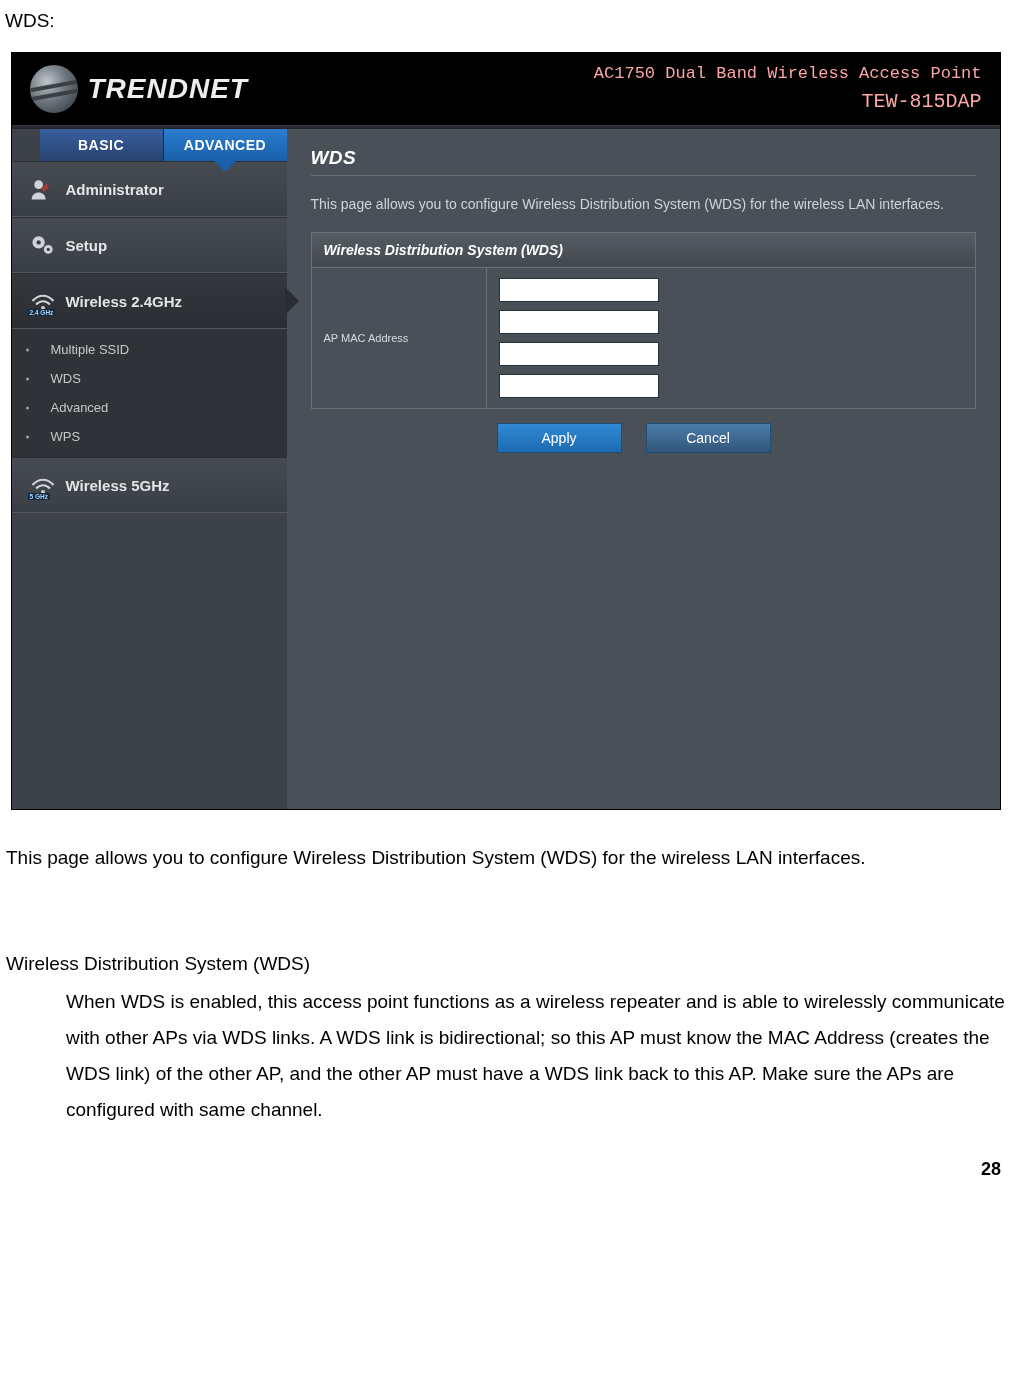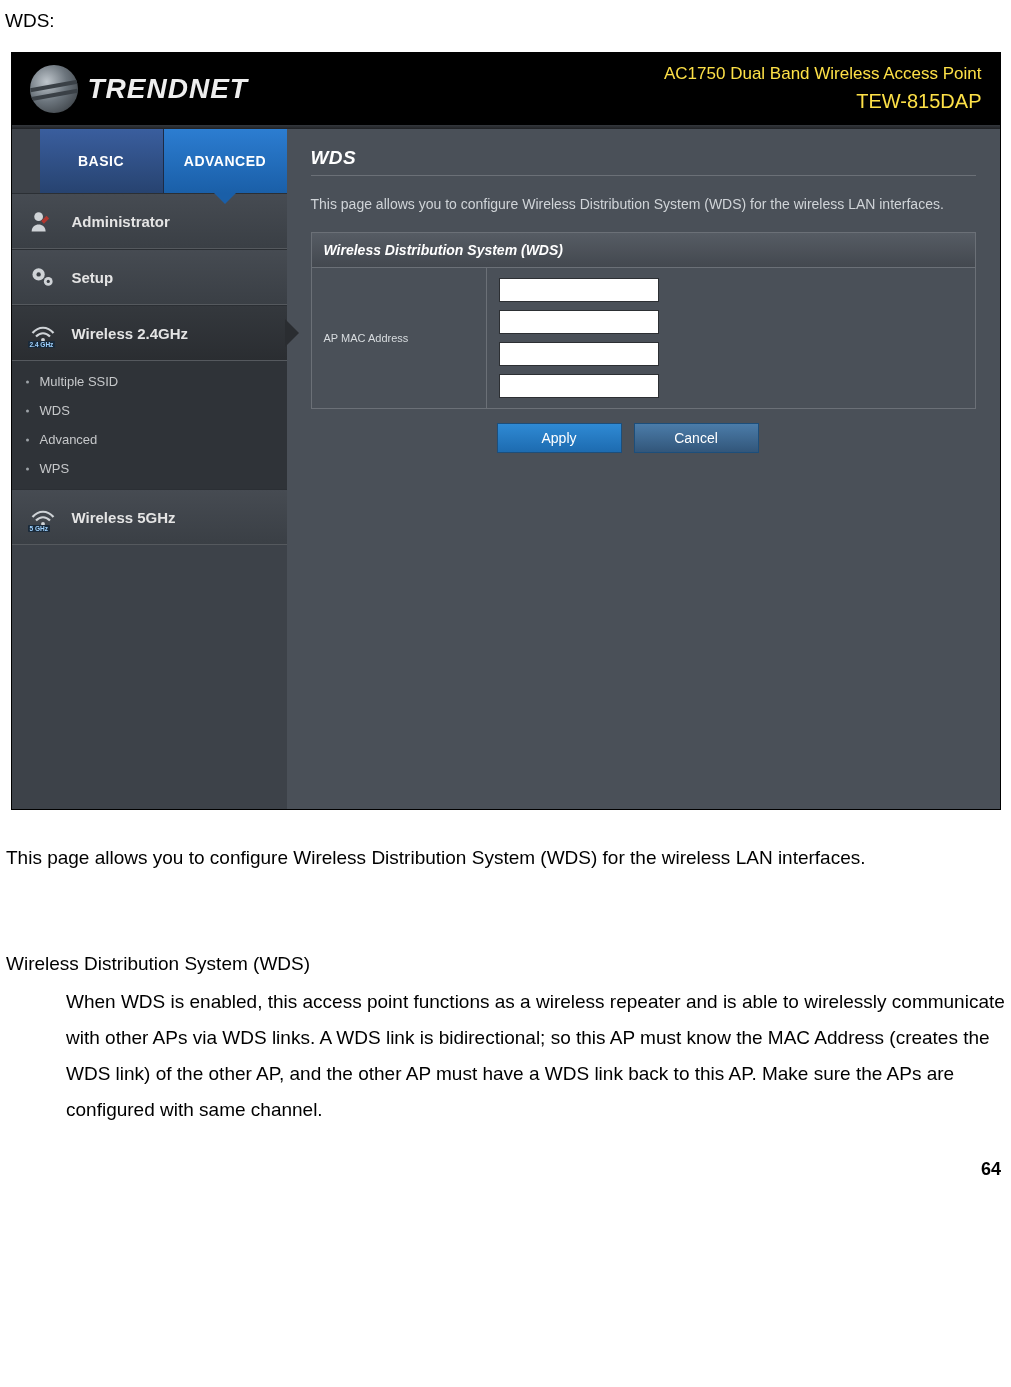--- a/index.html
+++ b/index.html
@@ -51,43 +51,43 @@
     position: absolute;
     background: #3a4046;
     height: 4px;
     width: 100%;
     left: 0;
   }
   .logo-ball::before { top: 40%; transform: rotate(-10deg); }
   .logo-ball::after { top: 58%; transform: rotate(-10deg); }
   .header-right {
     text-align: right;
-    color: #fde047;
+    color: #fca5a5;
     font-size: 17px;
     line-height: 1.45;
-    font-family: Liberation Sans, sans-serif;
+    font-family: Liberation Mono, monospace;
   }
   .header-right .l2 { font-size: 20px; }
   .header-bar {
     height: 4px;
     background: linear-gradient(to bottom,#34383d, #202225);
   }
   .ss-body {
     display: flex;
     min-height: 680px;
   }
   .sidebar {
     width: 275px;
     background: linear-gradient(to bottom,#3d4249 0,#3d4249 100%);
     color: #e4e4e4;
     font-size: 15px;
   }
   .tabs-row {
     display: flex;
-    height: 64px;
+    height: 32px;
     padding-left: 28px;
   }
   .tab {
     flex: 1;
     display: flex;
     align-items: center;
     justify-content: center;
     font-weight: bold;
     font-size: 14px;
     color: #fff;
@@ -107,21 +107,21 @@
     bottom:-11px; left:50%;
     margin-left:-11px;
     width:0;height:0;
     border-left:11px solid transparent;
     border-right:11px solid transparent;
     border-top:11px solid #1a5fa8;
   }
   .nav-item {
     display: flex;
     align-items: center;
-    gap: 14px;
+    gap: 8px;
     padding: 14px 16px;
     border-top: 1px solid #2b2f34;
     border-bottom: 1px solid #55595e;
     background: linear-gradient(to bottom,#464b52,#3a3f45);
     font-weight: bold;
   }
   .nav-item.active {
     background: linear-gradient(to bottom,#34383d,#2a2d31);
     position: relative;
   }
@@ -138,21 +138,21 @@
   .nav-icon {
     width: 30px; height: 26px;
     display:flex; align-items:center; justify-content:center;
   }
   .nav-icon svg { width: 28px; height: 26px; }
   .sub-items {
     background: #2f3338;
     padding: 6px 0;
   }
   .sub-item {
-    padding: 7px 10px 7px 28px;
+    padding: 7px 10px 7px 39px;
     font-size: 13px;
     color: #c6c8ca;
     position: relative;
   }
   .sub-item::before {
     content: "";
     position: absolute;
     left: 14px; top: 50%;
     width: 3px; height: 3px;
     background: #9ea3a8;
@@ -222,21 +222,21 @@
     display:block;
     width: 160px;
     height: 24px;
     margin-bottom: 8px;
     background: #fff;
     border: 1px solid #2c2f33;
   }
   .mac-input:last-child{margin-bottom:0;}
   .btn-row {
     display: flex;
-    gap: 12px;
+    gap: 24px;
     padding: 14px 0 0 186px;
   }
   .btn {
     width: 125px;
     height: 30px;
     display:flex;align-items:center;justify-content:center;
     color:#fff;
     font-size: 14px;
     border:1px solid #1d4e7a;
   }
@@ -369,13 +369,13 @@
     </div>
   </div>
 </div>
 
 <div class="doc-text">
   <div class="para">This page allows you to configure Wireless Distribution System (WDS) for the wireless LAN interfaces.</div>
   <div class="sub-h">Wireless Distribution System (WDS)</div>
   <div class="indent">When WDS is enabled, this access point functions as a wireless repeater and is able to wirelessly communicate with other APs via WDS links. A WDS link is bidirectional; so this AP must know the MAC Address (creates the WDS link) of the other AP, and the other AP must have a WDS link back to this AP. Make sure the APs are configured with same channel.</div>
 </div>
 
-<div class="page-num">64</div>
+<div class="page-num">28</div>
 
 </body></html>

